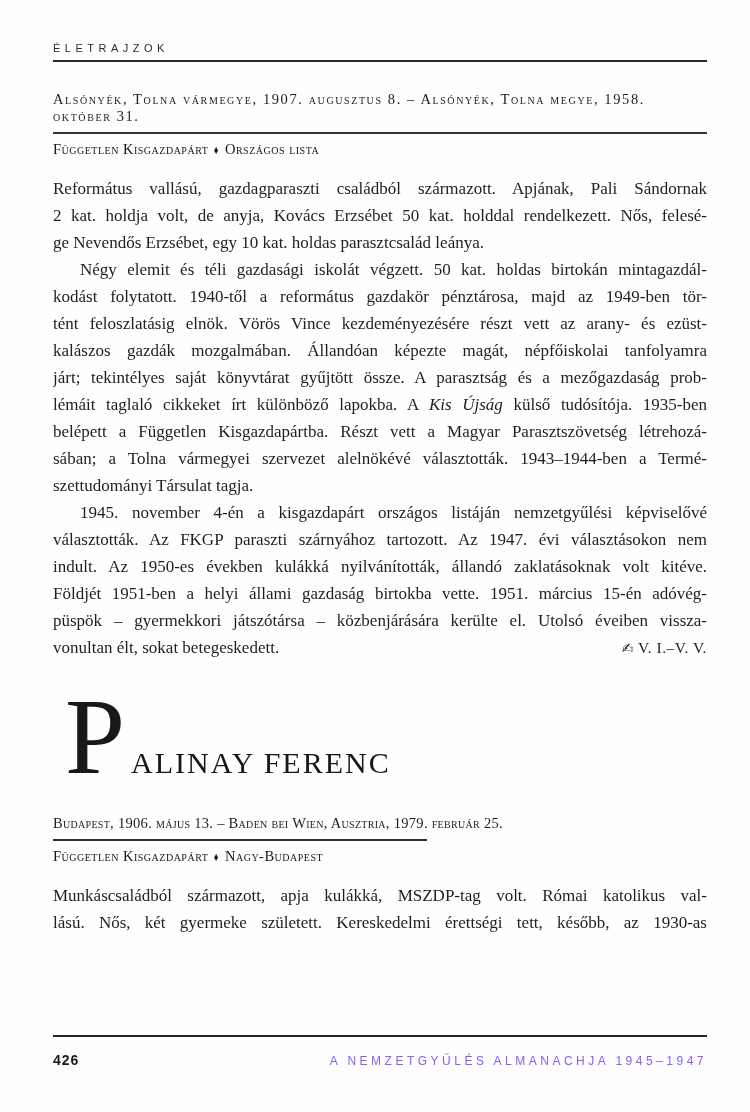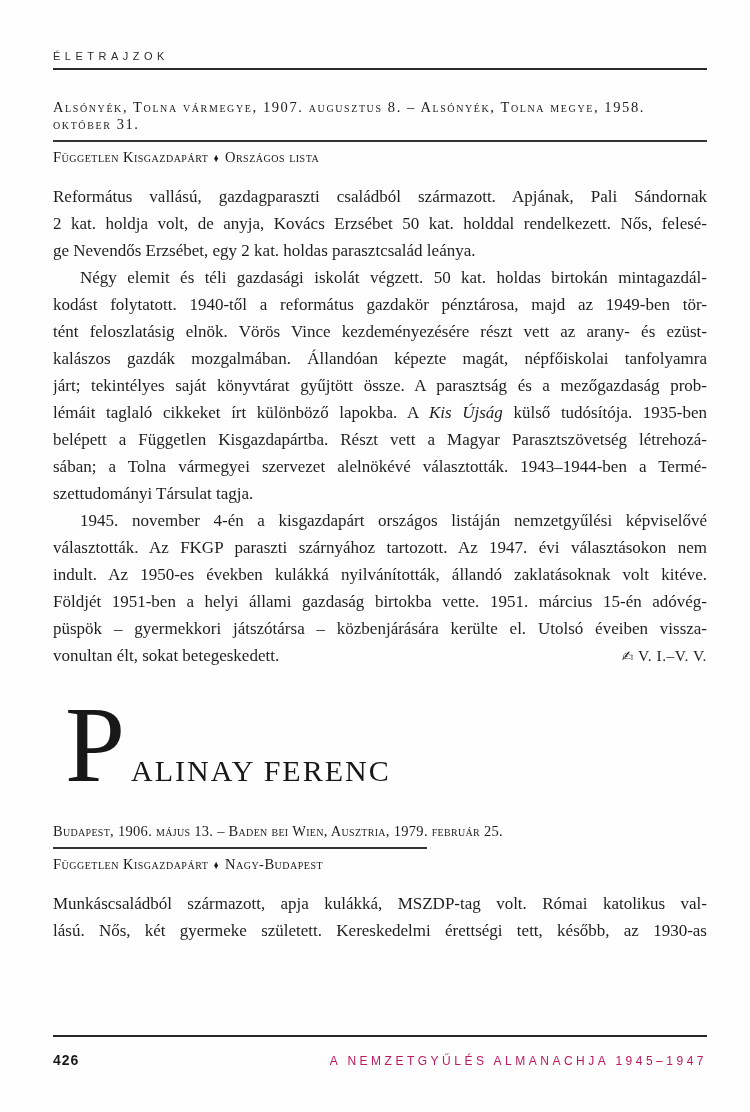--- a/index.html
+++ b/index.html
@@ -9,21 +9,21 @@
     height: 1112px;
     margin: 0 auto;
     background: #fefefe;
     color: #1e1e1e;
     font-family: "Liberation Serif", "DejaVu Serif", serif;
     overflow: hidden;
   }
   .content {
     position: absolute;
     left: 53px;
-    top: 8px;
+    top: 0;
     width: 654px;
   }
 
   
   .running-head { padding-top: 42px; }
   .rh-label {
     font-family: "Liberation Sans", sans-serif;
     font-size: 11px;
     letter-spacing: 4.5px;
     color: #2d2d2d;
@@ -114,21 +114,21 @@
     font-weight: bold;
     font-size: 14px;
     letter-spacing: 1px;
     color: #1a1a1a;
   }
   .running-title {
     font-family: "Liberation Sans", sans-serif;
     font-size: 12px;
     letter-spacing: 3.5px;
     text-transform: uppercase;
-    color: #be185d;
+    color: #8b5cf6;
     text-align: center;
   }
 </style>
 </head>
 <body>
 
 <div class="page">
   <div class="content">
 
     <div class="running-head">
@@ -139,21 +139,21 @@
     <section class="entry entry-1">
       <div class="dates">Alsónyék, Tolna vármegye, 1907. augusztus 8. – Alsónyék, Tolna megye, 1958. október 31.</div>
       <div class="date-rule"></div>
       <div class="party">
         <span>Független Kisgazdapárt</span><span class="diamond">♦</span><span>Országos lista</span>
       </div>
       <div class="body">
           <div class="para">
             <div class="line"><span>Református vallású, gazdagparaszti családból származott. Apjának, Pali Sándornak</span></div>
             <div class="line"><span>2 kat. holdja volt, de anyja, Kovács Erzsébet 50 kat. holddal rendelkezett. Nős, felesé-</span></div>
-            <div class="line last"><span>ge Nevendős Erzsébet, egy 2 kat. holdas parasztcsalád leánya.</span></div>
+            <div class="line last"><span>ge Nevendős Erzsébet, egy 10 kat. holdas parasztcsalád leánya.</span></div>
           </div>
           <div class="para indent">
             <div class="line"><span>Négy elemit és téli gazdasági iskolát végzett. 50 kat. holdas birtokán mintagazdál-</span></div>
             <div class="line"><span>kodást folytatott. 1940-től a református gazdakör pénztárosa, majd az 1949-ben tör-</span></div>
             <div class="line"><span>tént feloszlatásig elnök. Vörös Vince kezdeményezésére részt vett az arany- és ezüst-</span></div>
             <div class="line"><span>kalászos gazdák mozgalmában. Állandóan képezte magát, népfőiskolai tanfolyamra</span></div>
             <div class="line"><span>járt; tekintélyes saját könyvtárat gyűjtött össze. A parasztság és a mezőgazdaság prob-</span></div>
             <div class="line"><span>lémáit taglaló cikkeket írt különböző lapokba. A <i>Kis Újság</i> külső tudósítója. 1935-ben</span></div>
             <div class="line"><span>belépett a Független Kisgazdapártba. Részt vett a Magyar Parasztszövetség létrehozá-</span></div>
             <div class="line"><span>sában; a Tolna vármegyei szervezet alelnökévé választották. 1943–1944-ben a Termé-</span></div>

